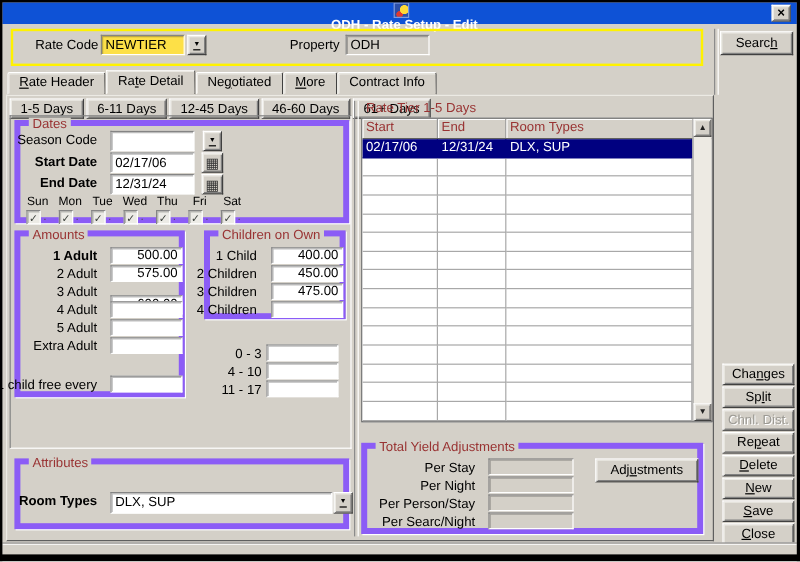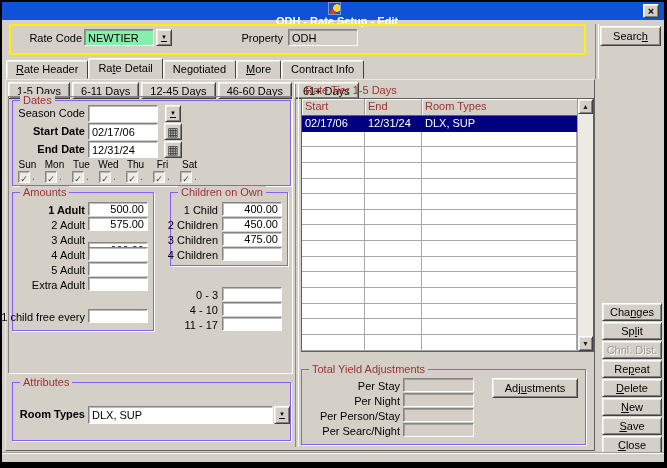--- a/index.html
+++ b/index.html
@@ -24,21 +24,21 @@
     line-height:12px;font-size:11px;font-weight:bold;cursor:default;}
 
   .top-panel{position:absolute;left:9px;top:24px;width:577px;height:31px;
     border:2px solid #FFF200;box-sizing:border-box;}
   .label{position:absolute;white-space:nowrap;}
   .bold{font-weight:bold;}
   .field{position:absolute;box-sizing:border-box;height:17px;padding:1px 3px;margin:0;
     font-family:"Liberation Sans",sans-serif;font-size:11px;background:#fff;
     border:1px solid;border-color:#848484 #fff #fff #848484;
     box-shadow:inset 1px 1px 0 rgba(64,64,64,.35);}
-  .field.cream{background:#86efac;}
+  .field.cream{background:#fde047;}
   .field.gray{background:#D4D0C8;}
   .field.num{text-align:right;}
   .lov-btn{position:absolute;width:16px;height:17px;display:flex;align-items:center;justify-content:center;cursor:default;}
   .lov-glyph{font-size:6px;line-height:6px;border-bottom:1px solid #000;padding-bottom:1px;color:#000;}
   .cal-btn{position:absolute;width:18px;height:17px;display:flex;align-items:center;justify-content:center;cursor:default;}
   .cal-glyph{font-size:12px;line-height:12px;color:#333;}
 
   .btn{position:absolute;text-align:center;cursor:default;
     font-family:"Liberation Sans",sans-serif;font-size:11px;padding:0;}
   .btn u{text-underline-offset:1px;}
@@ -52,21 +52,21 @@
 
   .panel{position:absolute;left:5px;top:79px;width:590px;height:372px;background:#D4D0C8;
     border:1px solid;border-color:#ECEAE4 #5f5f5f #5f5f5f #ECEAE4;box-sizing:border-box;}
   .daybtns{position:absolute;left:2px;top:2px;display:flex;gap:2px;}
   .daybtn{position:relative;height:17px;line-height:16px;padding:0 8px;text-align:center;cursor:default;}
   .red{color:#993333;}
   .caption{position:absolute;left:299px;top:4px;}
 
   .subpanel{position:absolute;left:2px;top:16px;width:285px;height:278px;
     border:1px solid;border-color:#848484 #fff #fff #848484;box-sizing:border-box;}
-  .group{position:absolute;border:1px solid #8b5cf6;box-shadow:1px 1px 0 #fff;box-sizing:border-box;}
+  .group{position:absolute;border:5px solid #8b5cf6;box-shadow:1px 1px 0 #fff;box-sizing:border-box;}
   .gtitle{position:absolute;top:-7px;left:7px;background:#D4D0C8;padding:0 3px;color:#993333;white-space:nowrap;}
 
   .day-cell{position:absolute;top:58px;width:27px;height:28px;}
   .day-lab{position:absolute;top:0;left:0;width:27px;text-align:center;font-size:10px;}
   .cb{position:absolute;left:4px;top:12px;width:12px;height:12px;background:#ECEBE6;
     border:1px solid;border-color:#848484 #fff #fff #848484;box-shadow:inset 1px 1px 0 rgba(64,64,64,.3);
     box-sizing:border-box;text-align:center;}
   .cb .check{font-size:9px;line-height:10px;color:#3a3f3a;font-style:normal;}
   .cb-dot{position:absolute;left:18px;top:12px;font-size:10px;color:#555;}
 

